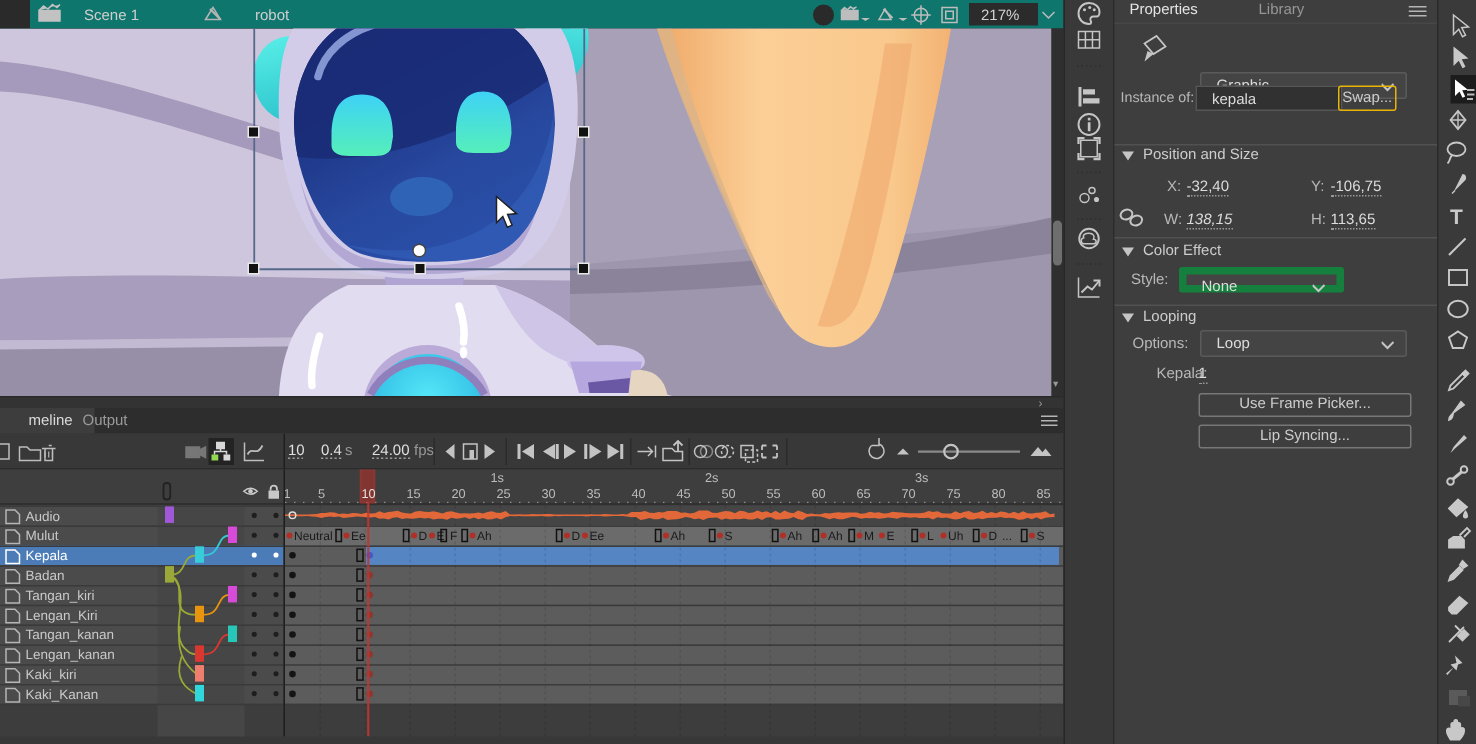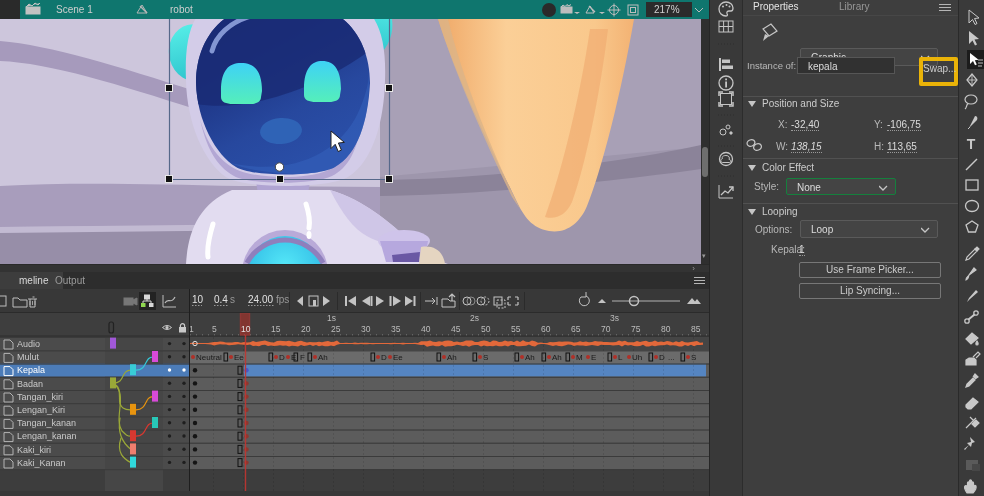--- a/index.html
+++ b/index.html
@@ -635,21 +635,21 @@
     <path d="M10,13 l-6,5 2,-7" fill="#c5c5c5"></path>
   </svg>
   <div class="abs" style="left:57px;top:28px;width:138px;height:18px;background:#444444;border:1px solid #5a5a5a;border-radius:2px;color:#dcdcdc;line-height:18px;padding-left:10px;box-sizing:border-box;margin-top:20px;">Graphic
     <svg class="abs" style="right:7px;top:6px" width="9" height="7">
         <path d="M0,1 l4,4 4,-4" stroke="#c5c5c5" fill="none" stroke-width="1.3"></path>
       </svg>
   </div>
 
   <div class="abs" style="left:4px;top:60px;font-size:9.5px;">Instance of:</div>
   <div class="abs" style="left:54px;top:57px;width:98px;height:17px;background:#313131;border:1px solid #565656;color:#dcdcdc;line-height:17px;padding-left:10px;box-sizing:border-box;">kepala</div>
-  <div class="abs" style="left:176px;top:57px;width:39px;height:29px;border:4px solid #eab308;border-radius:2px;color:#cccccc;line-height:15px;text-align:center;box-sizing:border-box;font-size:10px;">Swap...</div>
+  <div class="abs" style="left:149px;top:57px;width:39px;height:17px;border:1px solid #eab308;border-radius:2px;color:#cccccc;line-height:15px;text-align:center;box-sizing:border-box;font-size:10px;">Swap...</div>
 
   <div class="abs" style="left:0;top:96px;width:216px;height:1px;background:#515151;"></div>
 
   <svg class="abs" style="left:5px;top:100px" width="10" height="8">
       <path d="M0,1 h8 l-4,6 z" fill="#c5c5c5"></path>
     </svg>
   <div class="abs" style="left:19px;top:98px;color:#cccccc;">Position and Size</div>
   <div class="abs" style="left:35px;top:119px;">X:</div>
   <div class="abs" style="left:48px;top:119px;color:#dcdcdc;border-bottom:1px dotted #999;">-32,40</div>
   <div class="abs" style="left:131px;top:119px;">Y:</div>
@@ -665,21 +665,21 @@
   <div class="abs" style="left:131px;top:141px;">H:</div>
   <div class="abs" style="left:144px;top:141px;color:#dcdcdc;border-bottom:1px dotted #999;">113,65</div>
 
   <div class="abs" style="left:0;top:158px;width:216px;height:1px;background:#515151;"></div>
 
   <svg class="abs" style="left:5px;top:164px" width="10" height="8">
       <path d="M0,1 h8 l-4,6 z" fill="#c5c5c5"></path>
     </svg>
   <div class="abs" style="left:19px;top:162px;color:#cccccc;">Color Effect</div>
   <div class="abs" style="left:11px;top:181px;">Style:</div>
-  <div class="abs" style="left:43px;top:178px;width:110px;height:17px;background:#444444;border:1px solid #15803d;border-radius:2px;color:#dcdcdc;line-height:17px;padding-left:10px;box-sizing:border-box;">None
+  <div class="abs" style="left:43px;top:178px;width:110px;height:17px;background:#444444;border:5px solid #15803d;border-radius:2px;color:#dcdcdc;line-height:17px;padding-left:10px;box-sizing:border-box;">None
     <svg class="abs" style="right:7px;top:6px" width="9" height="7">
         <path d="M0,1 l4,4 4,-4" stroke="#c5c5c5" fill="none" stroke-width="1.3"></path>
       </svg>
   </div>
 
   <div class="abs" style="left:0;top:203px;width:216px;height:1px;background:#515151;"></div>
 
   <svg class="abs" style="left:5px;top:208px" width="10" height="8">
       <path d="M0,1 h8 l-4,6 z" fill="#c5c5c5"></path>
     </svg>

